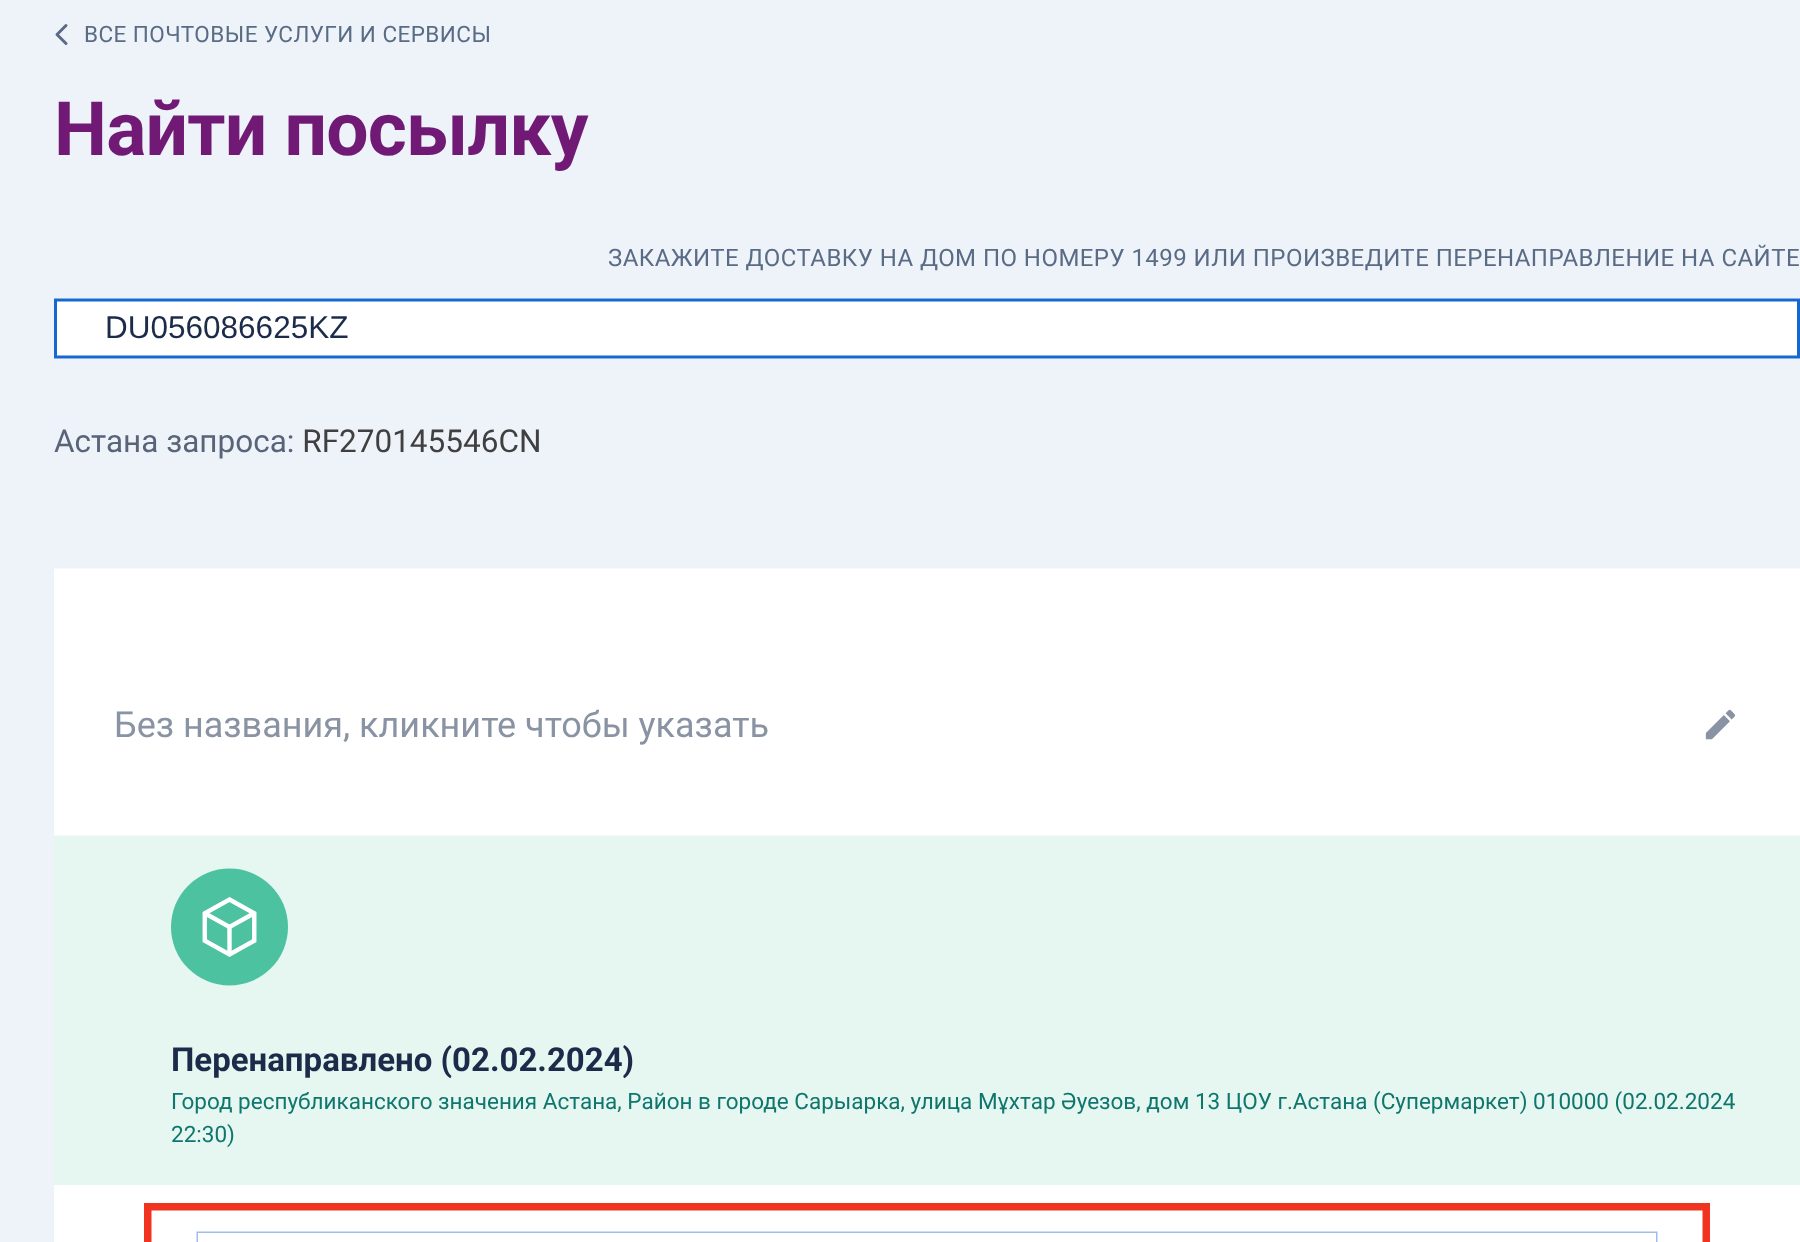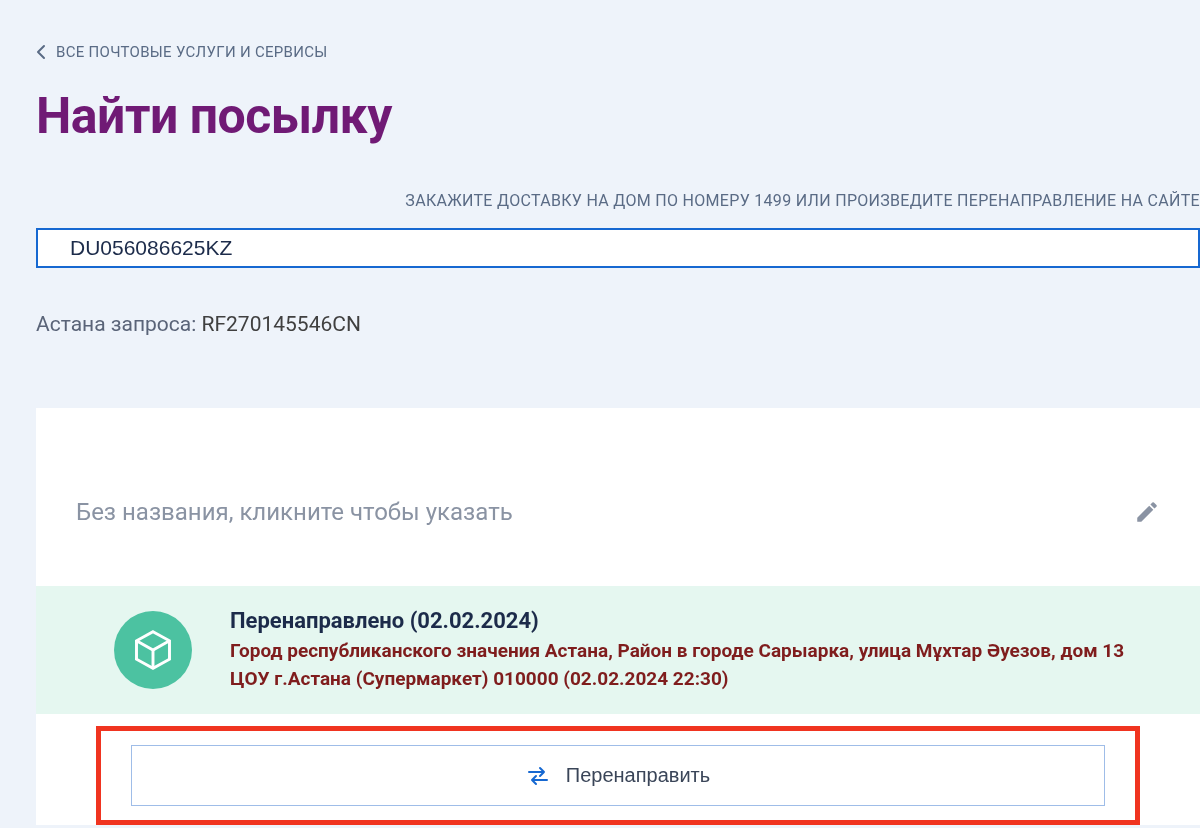--- a/index.html
+++ b/index.html
@@ -18,21 +18,20 @@
       padding: 14px 0 0 36px;
     }
     .breadcrumb {
       display: flex;
       align-items: center;
       color: #5a6b85;
       font-size: 15px;
       letter-spacing: 0.3px;
       margin-bottom: 26px;
       cursor: pointer;
-      margin-top: 29px;
     }
     .breadcrumb-chevron {
       margin-right: 10px;
       display: flex;
       align-items: center;
     }
     .page-title {
       font-size: 50px;
       font-weight: 700;
       color: #701a75;
@@ -84,23 +83,23 @@
       cursor: pointer;
     }
     .edit-icon {
       color: #8a93a3;
       cursor: pointer;
       display: flex;
     }
     .status-block {
       background: #e5f7f0;
       display: flex;
-      align-items: center;
       padding: 22px 38px 22px 78px;
       gap: 38px;
+      flex-direction: column;
     }
     .status-icon-circle {
       width: 78px;
       height: 78px;
       min-width: 78px;
       border-radius: 50%;
       background: #4cc2a1;
       display: flex;
       align-items: center;
       justify-content: center;
@@ -108,24 +107,23 @@
     .status-text {
       flex: 1;
     }
     .status-title {
       font-size: 22px;
       font-weight: 700;
       color: #1c2b4a;
       margin-bottom: 4px;
     }
     .status-desc {
-      font-size: 19px;
-      color: #7f1d1d;
+      font-size: 15px;
+      color: #0f766e;
       line-height: 1.45;
-      font-weight: bold;
     }
     .redirect-wrapper {
       border: 5px solid #f03420;
       margin: 12px 60px 0 60px;
       padding: 14px 30px;
       background: #ffffff;
     }
     .redirect-button {
       width: 100%;
       border: 1px solid #9fbde8;

